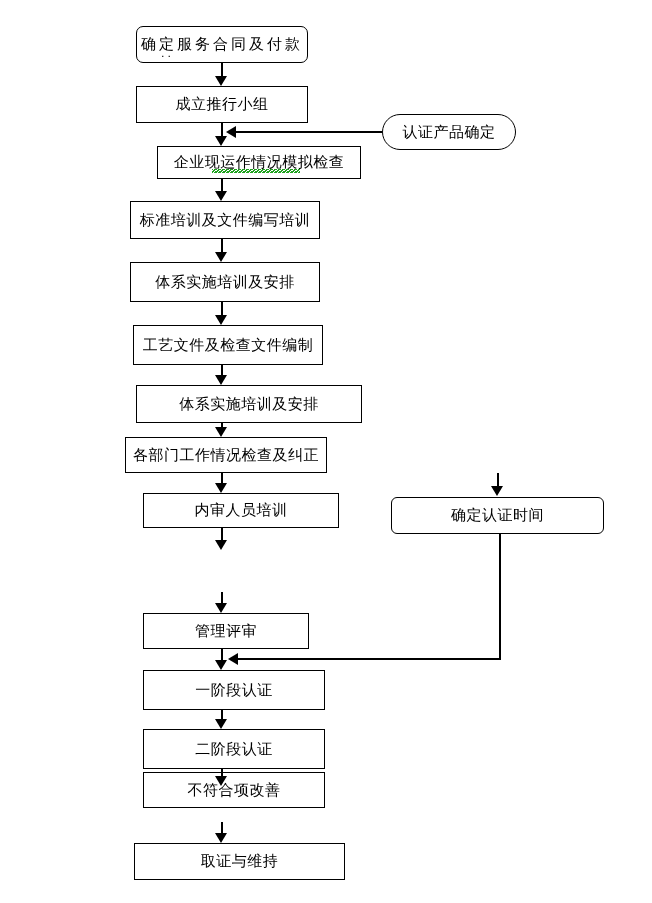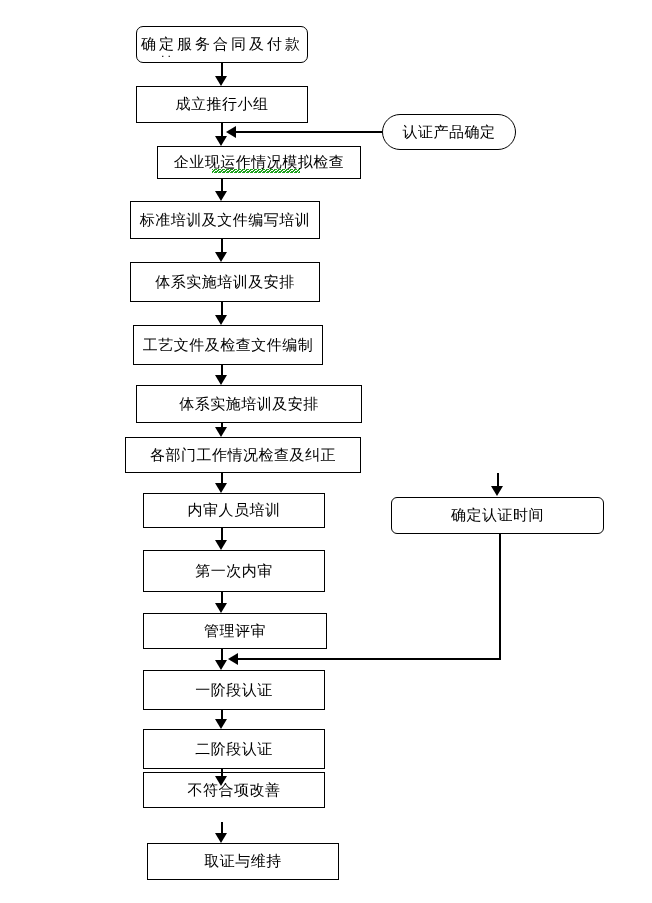--- a/index.html
+++ b/index.html
@@ -108,49 +108,46 @@
   </div>
 
   <div class="node" style="left:133px; top:325px; width:190px; height:40px;">
     <span class="node-label">工艺文件及检查文件编制</span>
   </div>
 
   <div class="node" style="left:136px; top:385px; width:226px; height:38px;">
     <span class="node-label">体系实施培训及安排</span>
   </div>
 
-  <div class="node" style="left:125px; top:437px; width:236px; height:36px;">
+  <div class="node" style="left:125px; top:437px; width:202px; height:36px;">
     <span class="node-label">各部门工作情况检查及纠正</span>
   </div>
 
-  <div class="node" style="left:143px; top:493px; width:182px; height:35px;">
+  <div class="node" style="left:143px; top:493px; width:196px; height:35px;">
     <span class="node-label">内审人员培训</span>
   </div>
 
-  <div class="node" style="left:143px; top:550px; width:182px; height:42px;">
-    <span class="node-label">第一次内审</span>
-  </div>
-
-  <div class="node" style="left:143px; top:613px; width:184px; height:36px;">
+
+  <div class="node" style="left:143px; top:613px; width:166px; height:36px;">
     <span class="node-label">管理评审</span>
   </div>
 
   <div class="node" style="left:143px; top:670px; width:182px; height:40px;">
     <span class="node-label">一阶段认证</span>
   </div>
 
   <div class="node" style="left:143px; top:729px; width:182px; height:40px;align-items:center;">
     <span class="node-label">二阶段认证</span>
   </div>
 
   <div class="node" style="left:143px; top:772px; width:182px; height:36px;">
     <span class="node-label">不符合项改善</span>
   </div>
 
-  <div class="node" style="left:147px; top:843px; width:192px; height:37px;">
+  <div class="node" style="left:134px; top:843px; width:211px; height:37px;">
     <span class="node-label">取证与维持</span>
   </div>
 
   <div class="node" style="left:382px; top:114px; width:134px; height:36px;border-radius:18px;">
     <span class="node-label">认证产品确定</span>
   </div>
 
 
   <div class="node" style="left:391px; top:497px; width:213px; height:37px;border-radius:6px;">
     <span class="node-label">确定认证时间</span>

